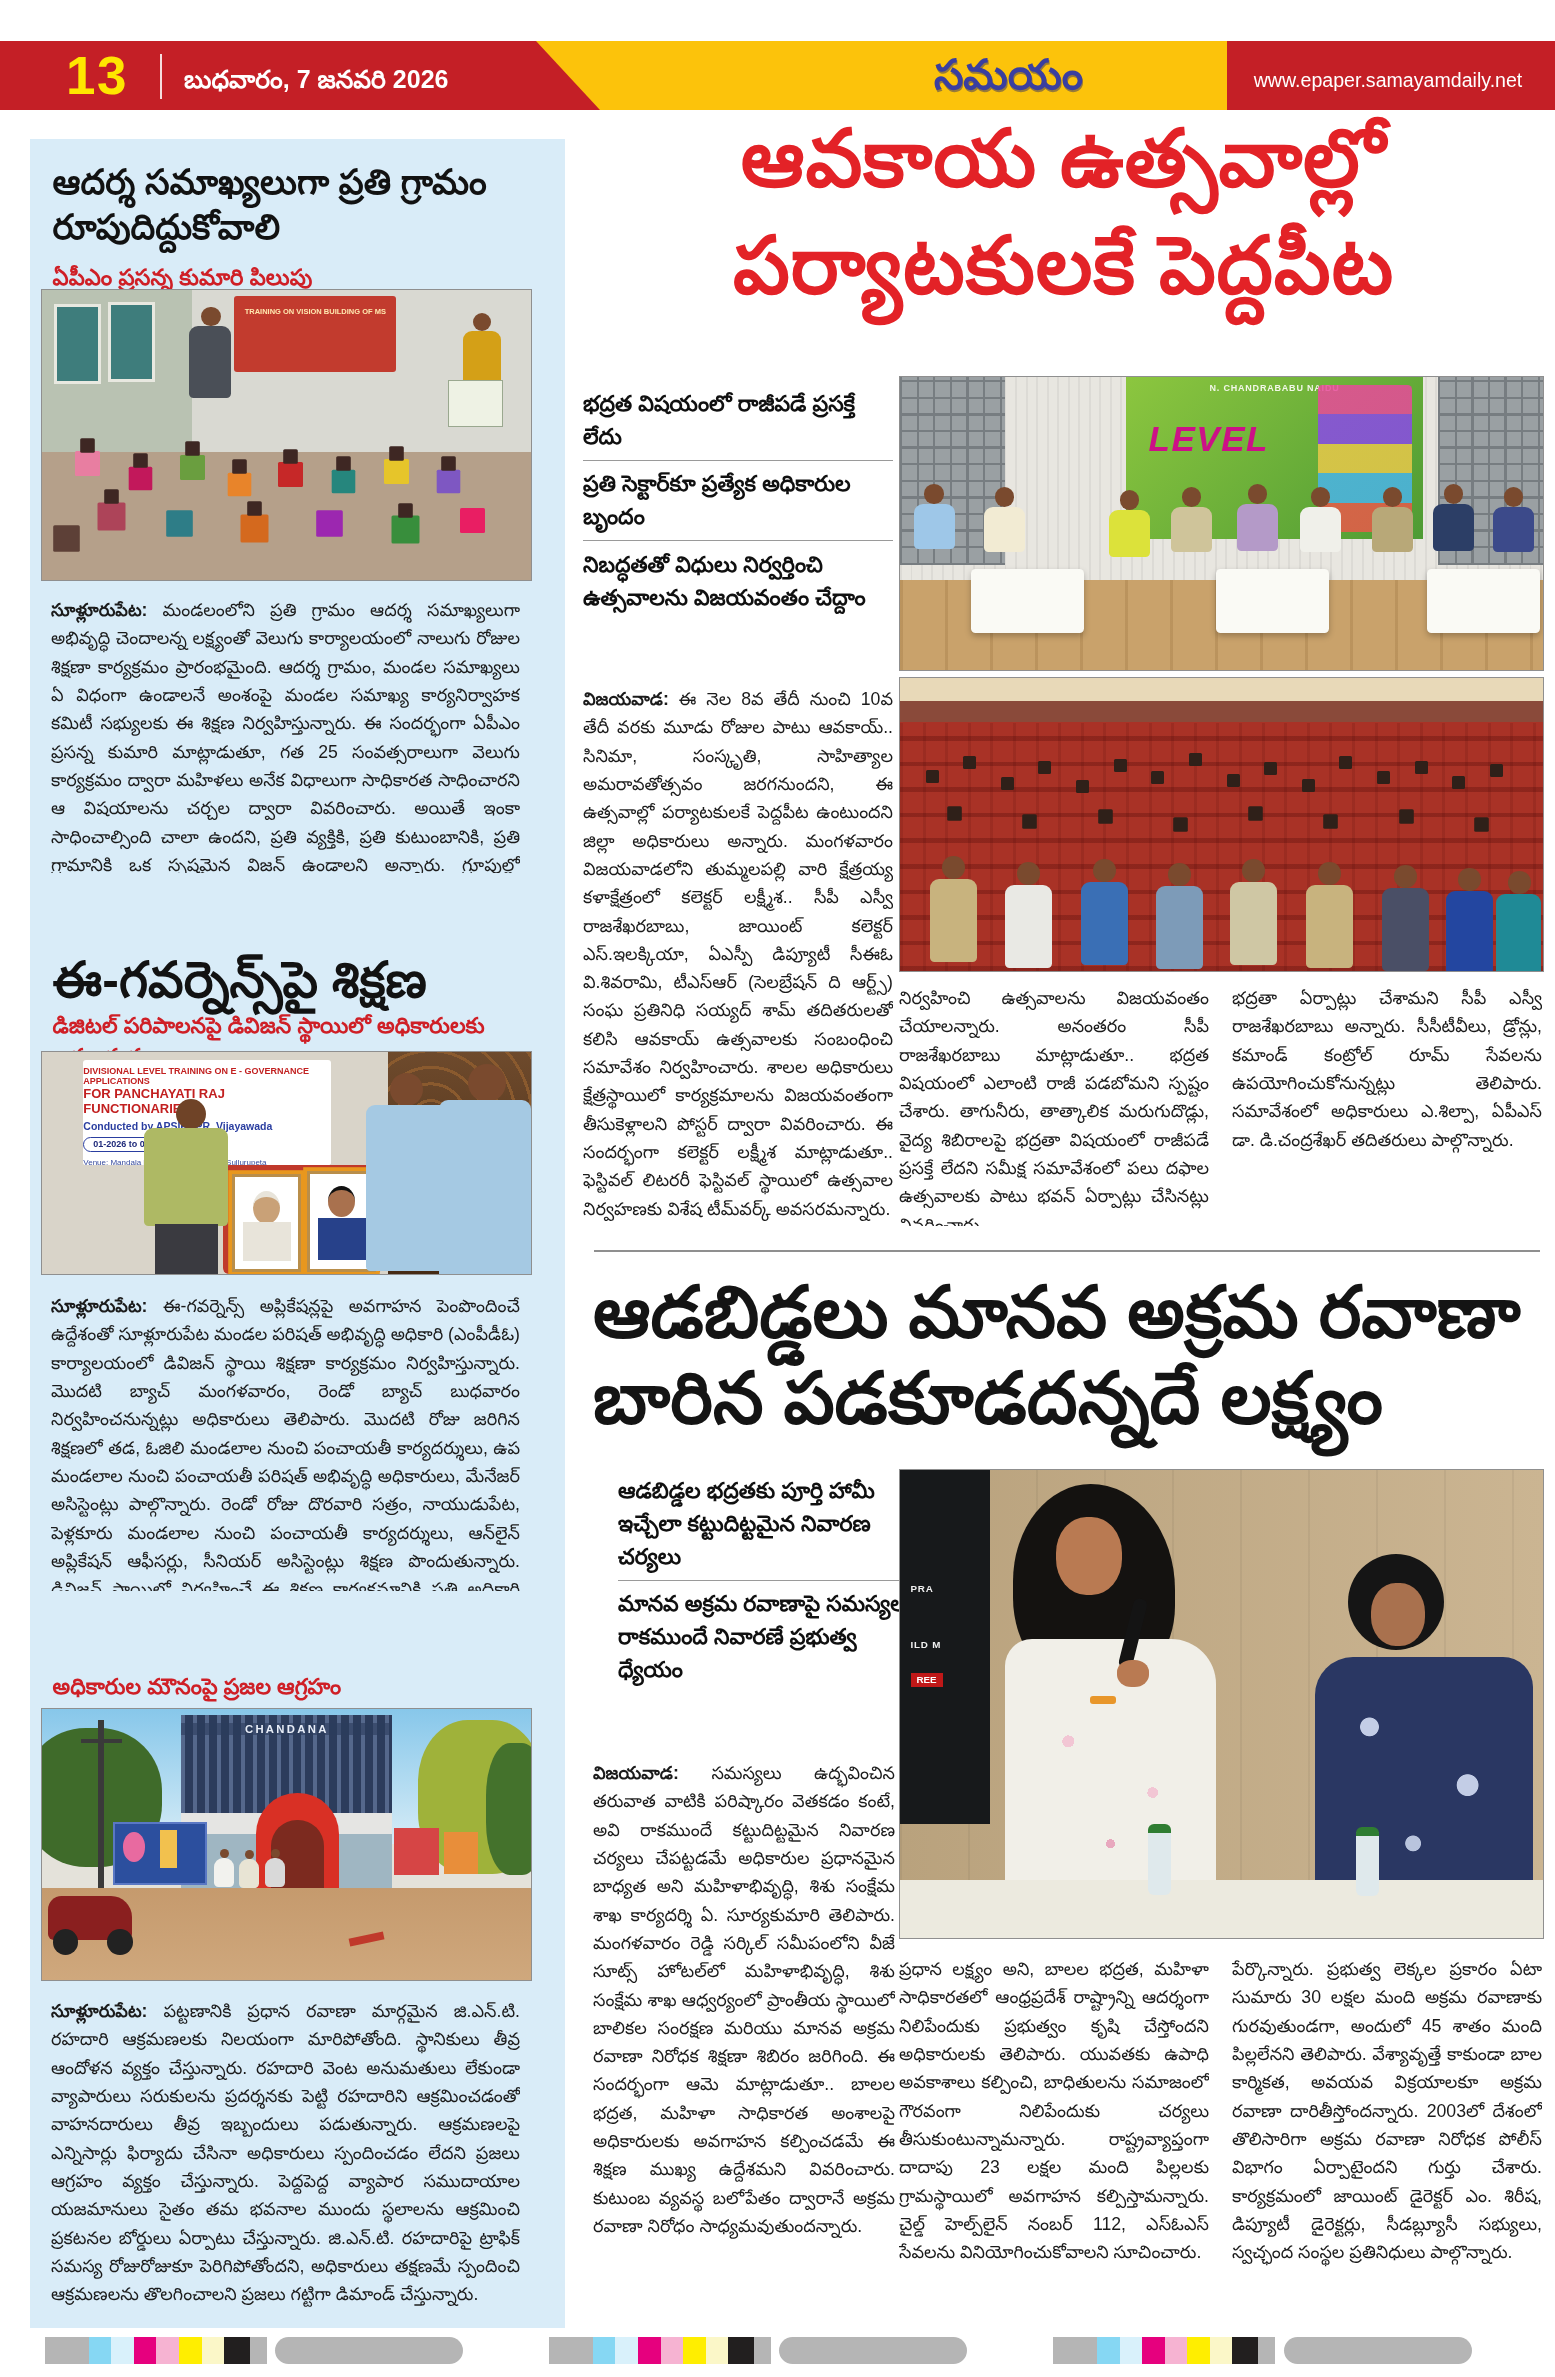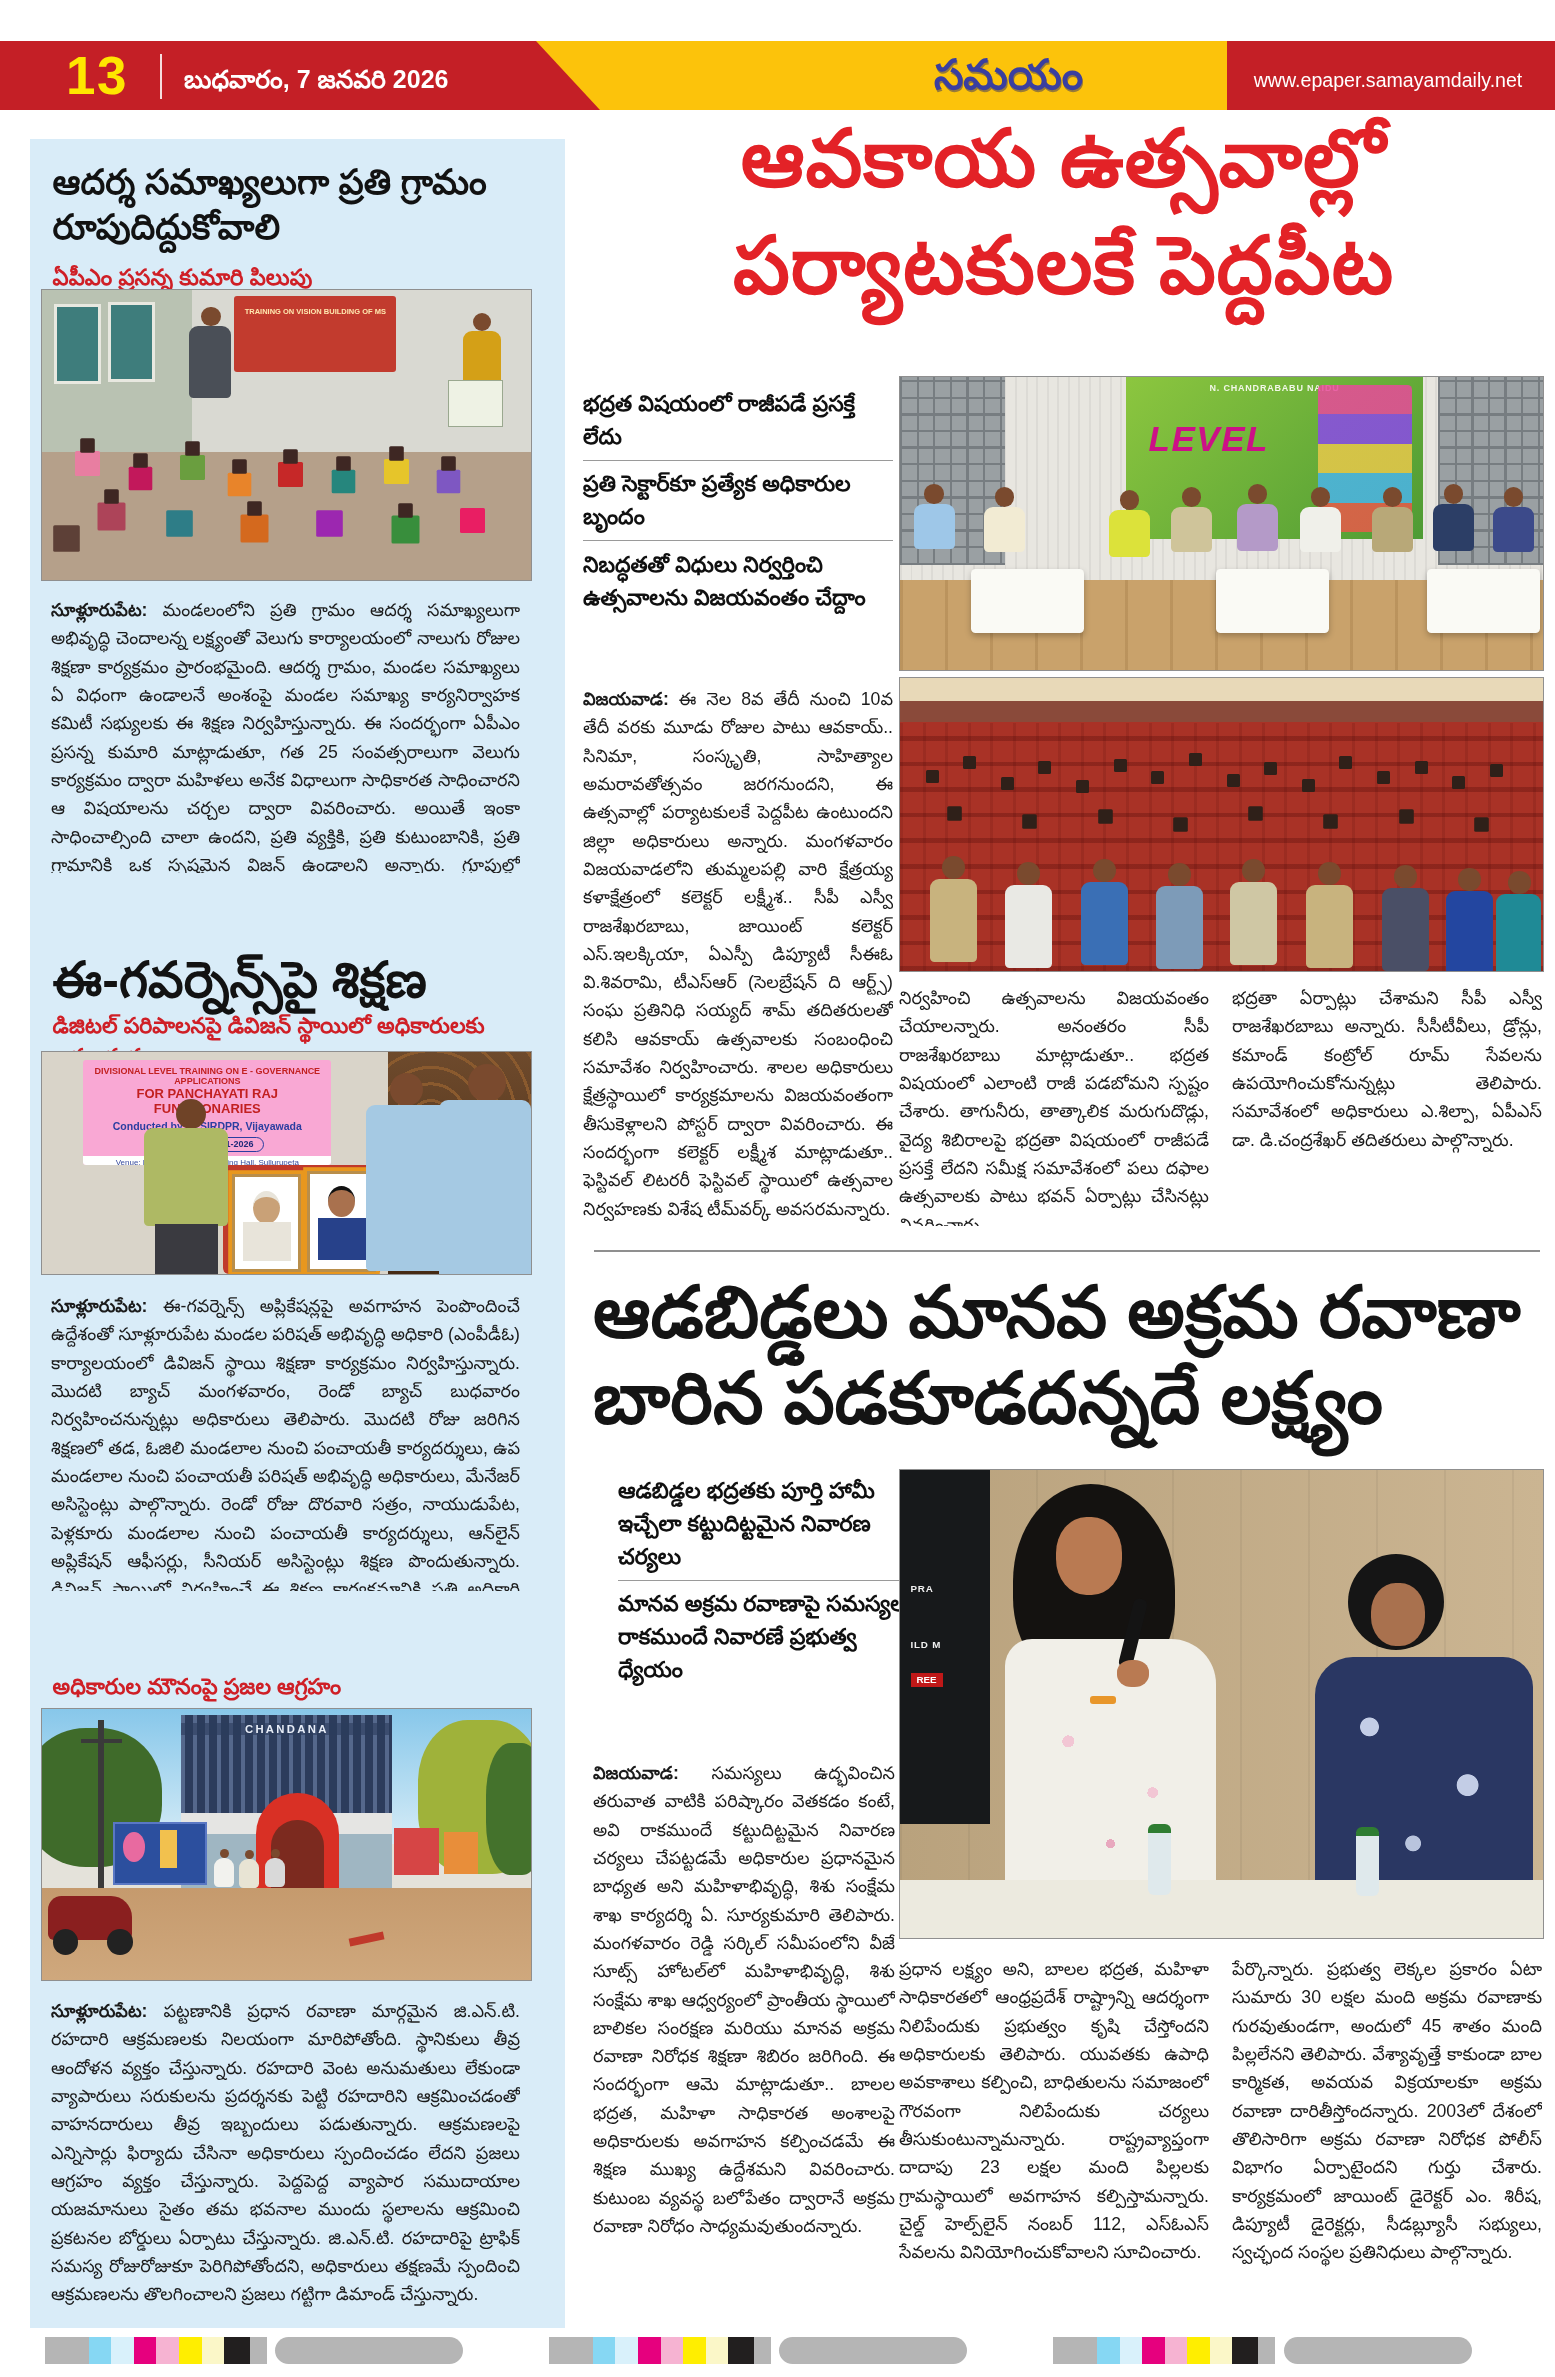--- a/index.html
+++ b/index.html
@@ -78,21 +78,21 @@
     <div class="body-text" style="left:21px;top:457px;width:469px;height:277px;">
       <span class="dateline">సూళ్లూరుపేట:</span>
       <span>మండలంలోని ప్రతి గ్రామం ఆదర్శ సమాఖ్యలుగా అభివృద్ధి చెందాలన్న లక్ష్యంతో వెలుగు కార్యాలయంలో నాలుగు రోజుల శిక్షణా కార్యక్రమం ప్రారంభమైంది. ఆదర్శ గ్రామం, మండల సమాఖ్యలు ఏ విధంగా ఉండాలనే అంశంపై మండల సమాఖ్య కార్యనిర్వాహక కమిటీ సభ్యులకు ఈ శిక్షణ నిర్వహిస్తున్నారు. ఈ సందర్భంగా ఏపీఎం ప్రసన్న కుమారి మాట్లాడుతూ, గత 25 సంవత్సరాలుగా వెలుగు కార్యక్రమం ద్వారా మహిళలు అనేక విధాలుగా సాధికారత సాధించారని ఆ విషయాలను చర్చల ద్వారా వివరించారు. అయితే ఇంకా సాధించాల్సింది చాలా ఉందని, ప్రతి వ్యక్తికి, ప్రతి కుటుంబానికి, ప్రతి గ్రామానికి ఒక స్పష్టమైన విజన్ ఉండాలని అన్నారు. గ్రూపుల్లో నిర్వీర్యంగా ఉన్నవాటిని గుర్తించి వాటి అభివృద్ధికి తగిన చర్యలు తీసుకోవాలని, అందరి భాగస్వామ్యంతో నిర్ణయాలు తీసుకోవాలని సూచించారు. ఈ కార్యక్రమం ద్వారా ప్రతి గ్రామ బృందావన గ్రామాలుగా అభివృద్ధి చెందాలని లక్ష్యంగా పెట్టుకున్నట్లు నిర్వాహకులు తెలిపారు. ఈ శిక్షణా కార్యక్రమంలో సీసీలు కృష్ణయ్య, ఉమశంకర్, సుధాకర్, మునెయ్య, సుదర్శన, అకౌంటెంట్ కవితతో పాటు మండల సమాఖ్య కార్యనిర్వాహక సభ్యులు పాల్గొన్నారు.</span>
     </div>
 
     <div class="lc-headline" style="top:809px;font-size:50px;">ఈ-గవర్నెన్స్‌పై శిక్షణ</div>
     <div class="lc-sub" style="top:874px;font-size:22px;">డిజిటల్ పరిపాలనపై డివిజన్ స్థాయిలో అధికారులకు అవగాహన</div>
     <div class="photo" style="left:11.3px;top:912px;width:489px;height:222px;">
       <div class="abs" style="left:0;top:0;width:489px;height:222px;background:#d9d4c9;"></div>
       <div class="abs" style="left:346px;top:0;width:143px;height:222px;background:repeating-radial-gradient(circle at 30% 30%,#8a5a2e 0 3px,transparent 3px 16.6px),linear-gradient(180deg,#6e4a2c,#452a14);"></div>
-      <div class="abs" style="left:41px;top:7.5px;width:248px;height:105px;background:#f9a8d4;border-radius:3px;text-align:center;overflow:hidden;">
+      <div class="abs" style="left:41px;top:7.5px;width:248px;height:105px;background:#ffffff;border-radius:3px;text-align:left;overflow:hidden;">
         <div style="font-size:9px;font-weight:bold;color:#c22020;margin-top:6px;">DIVISIONAL LEVEL TRAINING ON E - GOVERNANCE APPLICATIONS</div>
         <div style="font-size:13px;font-weight:bold;color:#c22020;">FOR PANCHAYATI RAJ FUNCTIONARIES</div>
         <div style="font-size:10.5px;font-weight:bold;color:#2a3ea0;margin-top:4.5px;">Conducted by APSIRDPR, Vijayawada</div>
         <div style="display:inline-block;font-size:9px;font-weight:bold;color:#1f2a7a;border:1.5px solid #2a3ea0;border-radius:10.5px;padding:1.5px 9px;margin-top:4.5px;">01-2026 to 07-01-2026</div>
         <div style="font-size:8px;color:#364a9e;background:#ffffff;margin-top:4.5px;padding:1.5px 0;">Venue: Mandala Parishad Meeting Hall, Sullurupeta</div>
       </div>
       <div class="abs" style="left:181px;top:113px;width:158px;height:109px;background:#c0392b;border-radius:6px;"></div>
       <div class="fig" style="left:102px;top:47px;">
         <div class="head" style="left:32px;top:0;width:30px;height:30px;background:#6f4327;"></div>
         <div class="torso" style="left:0;top:29px;width:84px;height:98px;background:#aeb964;"></div>

